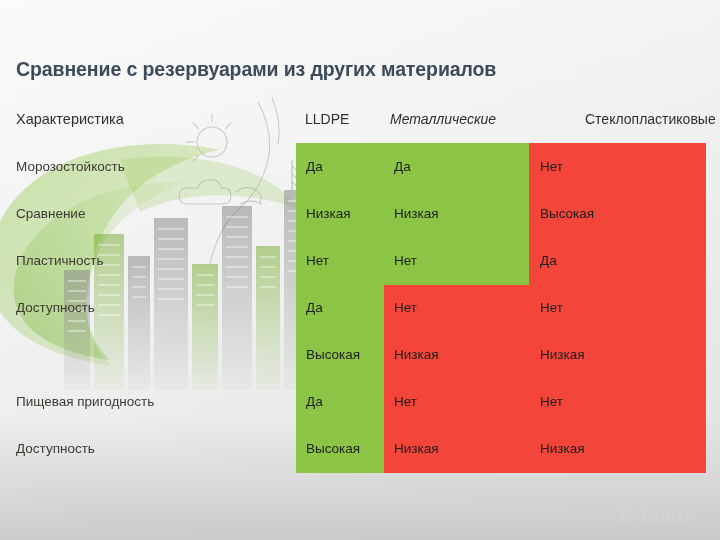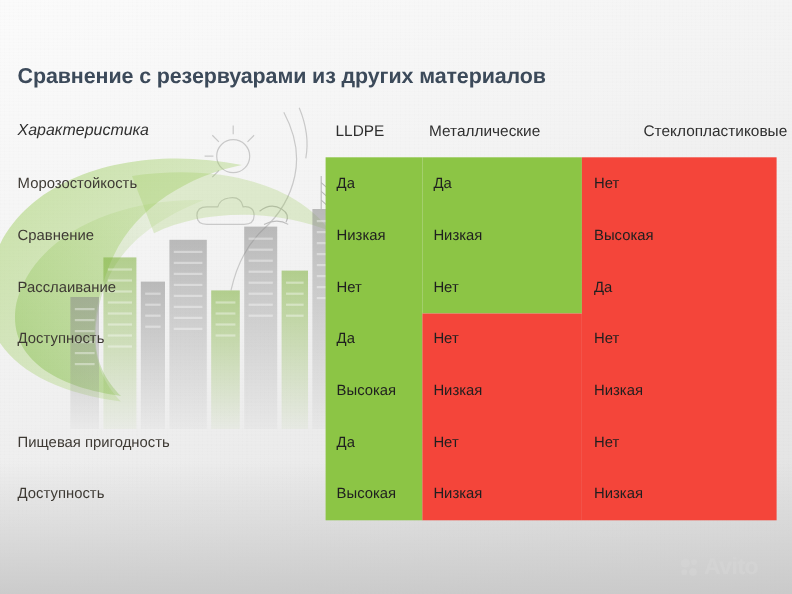--- a/index.html
+++ b/index.html
@@ -80,23 +80,23 @@
   }
 
   
   .col-header {
     position: absolute;
     top: 111px;
     font-size: 14px;
     color: #2f2f2f;
     white-space: nowrap;
   }
-  #hdr-characteristic { left: 16px; font-size: 14.5px; font-style: italic; }
+  #hdr-characteristic { left: 16px; font-size: 14.5px; }
   #hdr-lldpe          { left: 305px; }
-  #hdr-metal          { left: 390px; }
+  #hdr-metal          { left: 390px; font-style: italic; }
   #hdr-fiberglass     { left: 537px; margin-left: 48px; }
 
   .row-label {
     position: absolute;
     left: 16px;
     font-size: 13.5px;
     color: #3e3a34;
     white-space: nowrap;
   }
 
@@ -278,21 +278,21 @@
   <div id="blk-red-col2" class="block red"></div>
   <div id="blk-red-right" class="block red"></div>
 
   <div id="hdr-characteristic" class="col-header">Характеристика</div>
   <div id="hdr-lldpe" class="col-header">LLDPE</div>
   <div id="hdr-metal" class="col-header">Металлические</div>
   <div id="hdr-fiberglass" class="col-header">Стеклопластиковые</div>
 
   <div class="row-label" style="top:159px">Морозостойкость</div>
   <div class="row-label" style="top:206px">Сравнение</div>
-  <div class="row-label" style="top:253px">Расслаивание</div>
+  <div class="row-label" style="top:253px">Пластичность</div>
   <div class="row-label" style="top:300px">Доступность</div>
   <div class="row-label" style="top:394px">Пищевая пригодность</div>
   <div class="row-label" style="top:441px">Доступность</div>
 
   <div class="cell c1" style="top:159px">Да</div>
   <div class="cell c1" style="top:206px">Низкая</div>
   <div class="cell c1" style="top:253px">Нет</div>
   <div class="cell c1" style="top:300px">Да</div>
   <div class="cell c1" style="top:347px">Высокая</div>
   <div class="cell c1" style="top:394px">Да</div>

